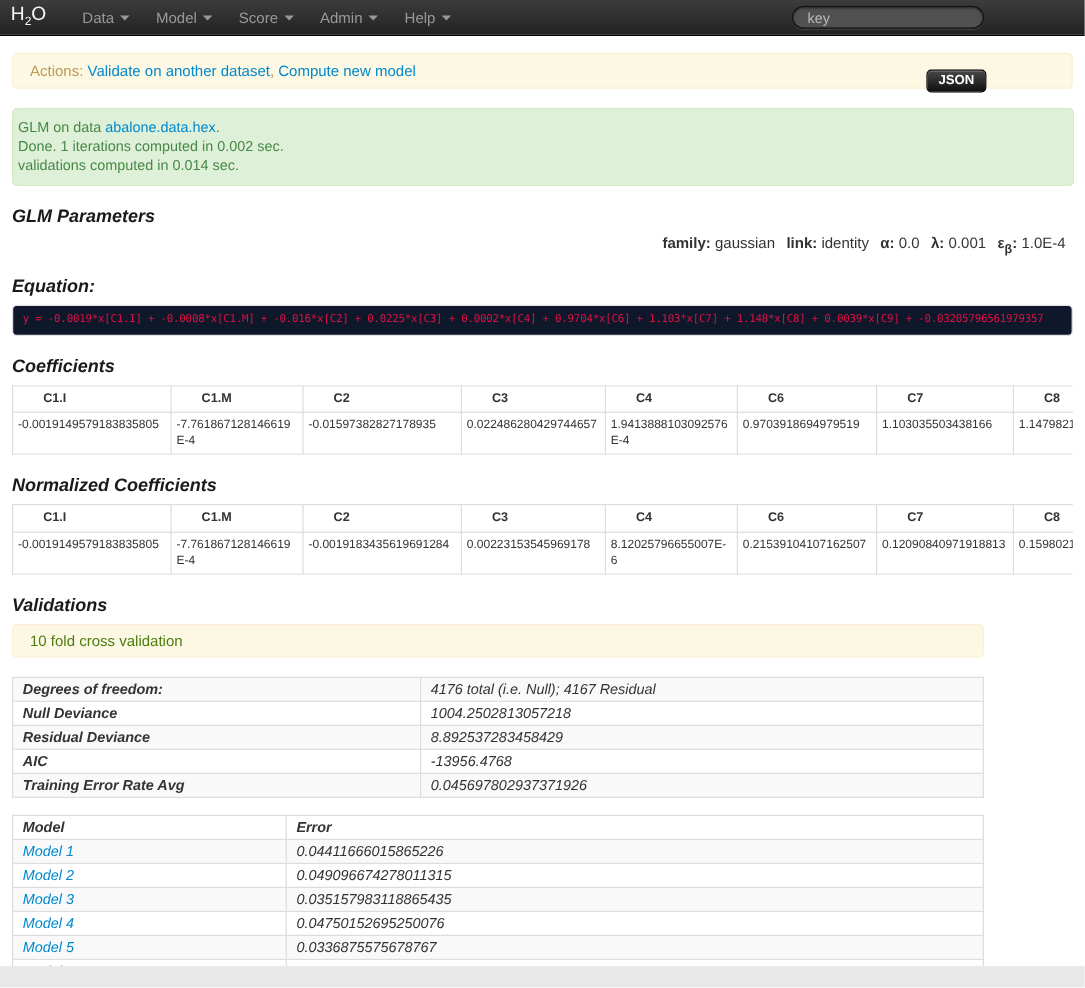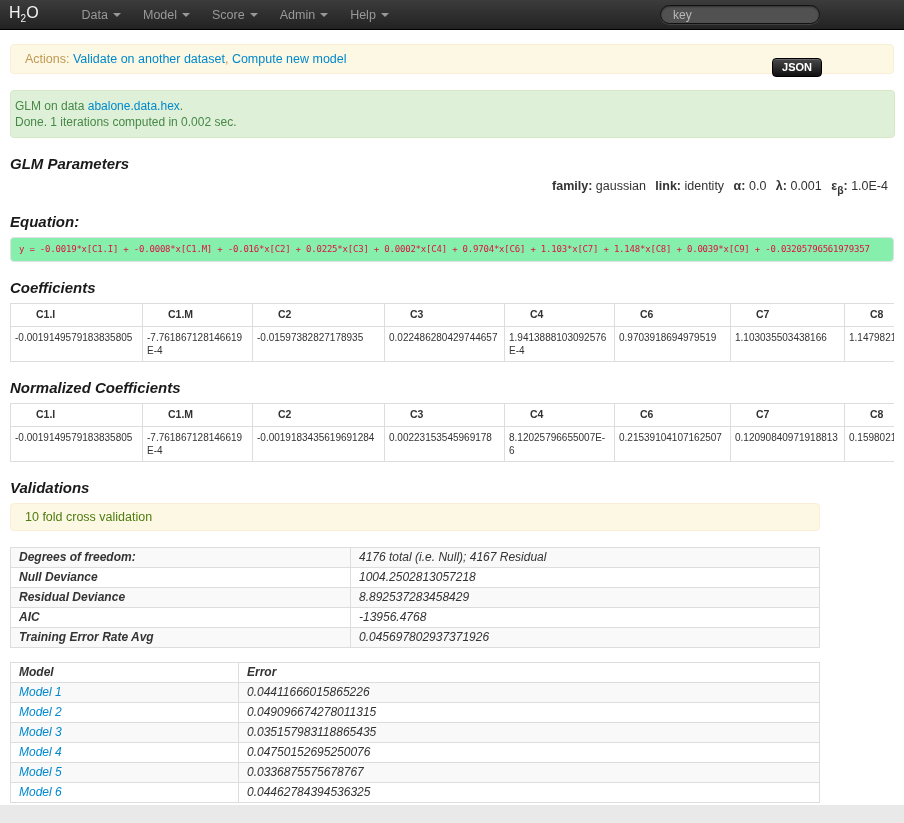--- a/index.html
+++ b/index.html
@@ -13,21 +13,21 @@
   
   .navbar {
     height: 30px; background: linear-gradient(#3c3c3c, #222);
     border-bottom: 1px solid #000; display: flex; align-items: center;
     position: relative;
   }
   .brand {
     color: #f5f5f5; font-size: 16px; padding: 0 16px 0 9px; cursor: pointer;
   }
   .brand sub { font-size: 10px; }
-  .nav { list-style: none; margin: 16px; padding: 0; display: flex; height: 30px; }
+  .nav { list-style: none; margin: 3px; padding: 0; display: flex; height: 30px; }
   .nav li {
     color: #999; font-size: 12.5px; padding: 8px 11px; cursor: pointer;
   }
   .caret {
     display: inline-block; width: 0; height: 0; margin-left: 5px;
     border-left: 4px solid transparent; border-right: 4px solid transparent;
     border-top: 4px solid #999; vertical-align: middle;
   }
   .nav-search {
     position: absolute; right: 84px; top: 5px; width: 160px; height: 19px;
@@ -66,21 +66,21 @@
     line-height: 1.2;
     font-style: italic;
   }
   .params { margin: 0 0 4px; font-size: 12.5px; color: #333; text-align: right; }
   .params b { font-weight: bold; }
   .params .pair { margin-right: 6px; }
 
   .equation {
     margin: 4px 0 8px;
     font-family: "DejaVu Sans Mono", monospace; font-size: 9px; line-height: 1.5;
-    letter-spacing: -0.2px; color: #d14; background: #86efac;
+    letter-spacing: -0.2px; color: #d14; background: #0f172a;
     border: 1px solid #e1e1e8; border-radius: 4px; padding: 5px 8px;
     white-space: nowrap; overflow: hidden;
   }
 
   
   table { border-collapse: collapse; background: #fff; }
   th, td { border: 1px solid #ddd; text-align: left; vertical-align: top; }
 
   .coef-wrap { overflow: hidden; margin: 4px 0 6px; }
   table.coef { table-layout: fixed; width: 1000px; font-size: 10px; }
@@ -129,20 +129,21 @@
   <button class="json-btn">JSON</button>
 
   <div class="actions-bar">
     <span>Actions:</span>
     <a href="#">Validate on another dataset</a><span>, </span><a href="#">Compute new model</a>
   </div>
 
   <div class="alert-success">
     <div><span>GLM on data </span><a href="#">abalone.data.hex</a><span>.</span></div>
     <div>Done. 1 iterations computed in 0.002 sec.</div>
+    <div>validations computed in 0.014 sec.</div>
   </div>
 
   <h4 class="section">GLM Parameters</h4>
 
   <div class="params">
     <span class="pair"><b>family:</b> <span>gaussian</span></span>
     <span class="pair"><b>link:</b> <span>identity</span></span>
     <span class="pair"><b>α:</b> <span>0.0</span></span>
     <span class="pair"><b>λ:</b> <span>0.001</span></span>
     <span class="pair"><b><span>ε</span><sub>β</sub><span>:</span></b> <span>1.0E-4</span></span>

